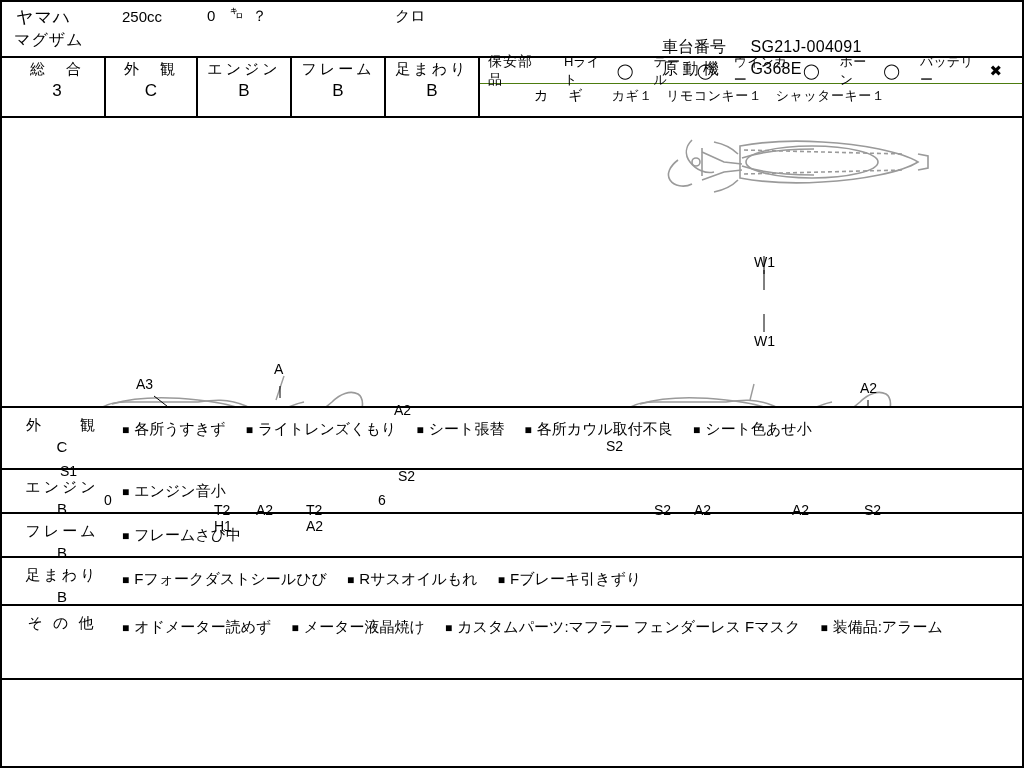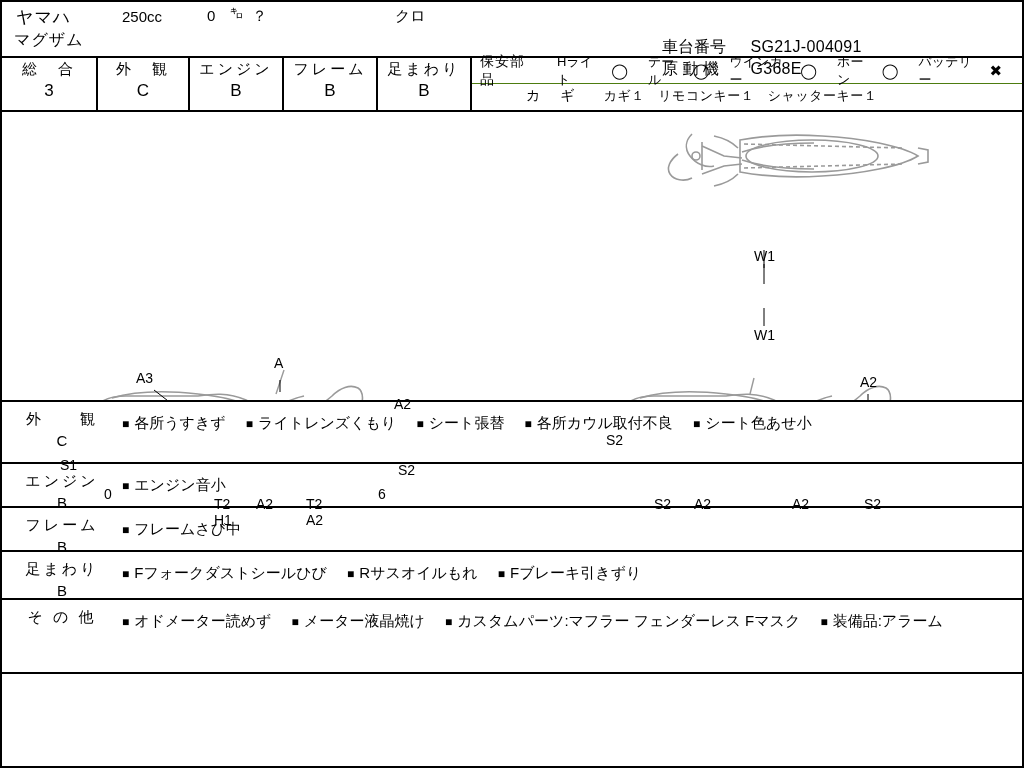--- a/index.html
+++ b/index.html
@@ -84,24 +84,25 @@
     display: inline-block;
     min-width: 84px;
   }
   .hdr-right .row span.val {
     letter-spacing: 0.3px;
   }
 
   
   .gradebar {
     position: relative;
-    height: 54px;
+    height: 60px;
     border-bottom: 2px solid #000;
     box-sizing: border-box;
     display: flex;
+    padding-left: 8px;
   }
   .gcell {
     border-right: 2px solid #000;
     box-sizing: border-box;
     text-align: center;
     padding-top: 2px;
   }
   .gcell .gtitle {
     font-size: 15px;
     letter-spacing: 3px;

